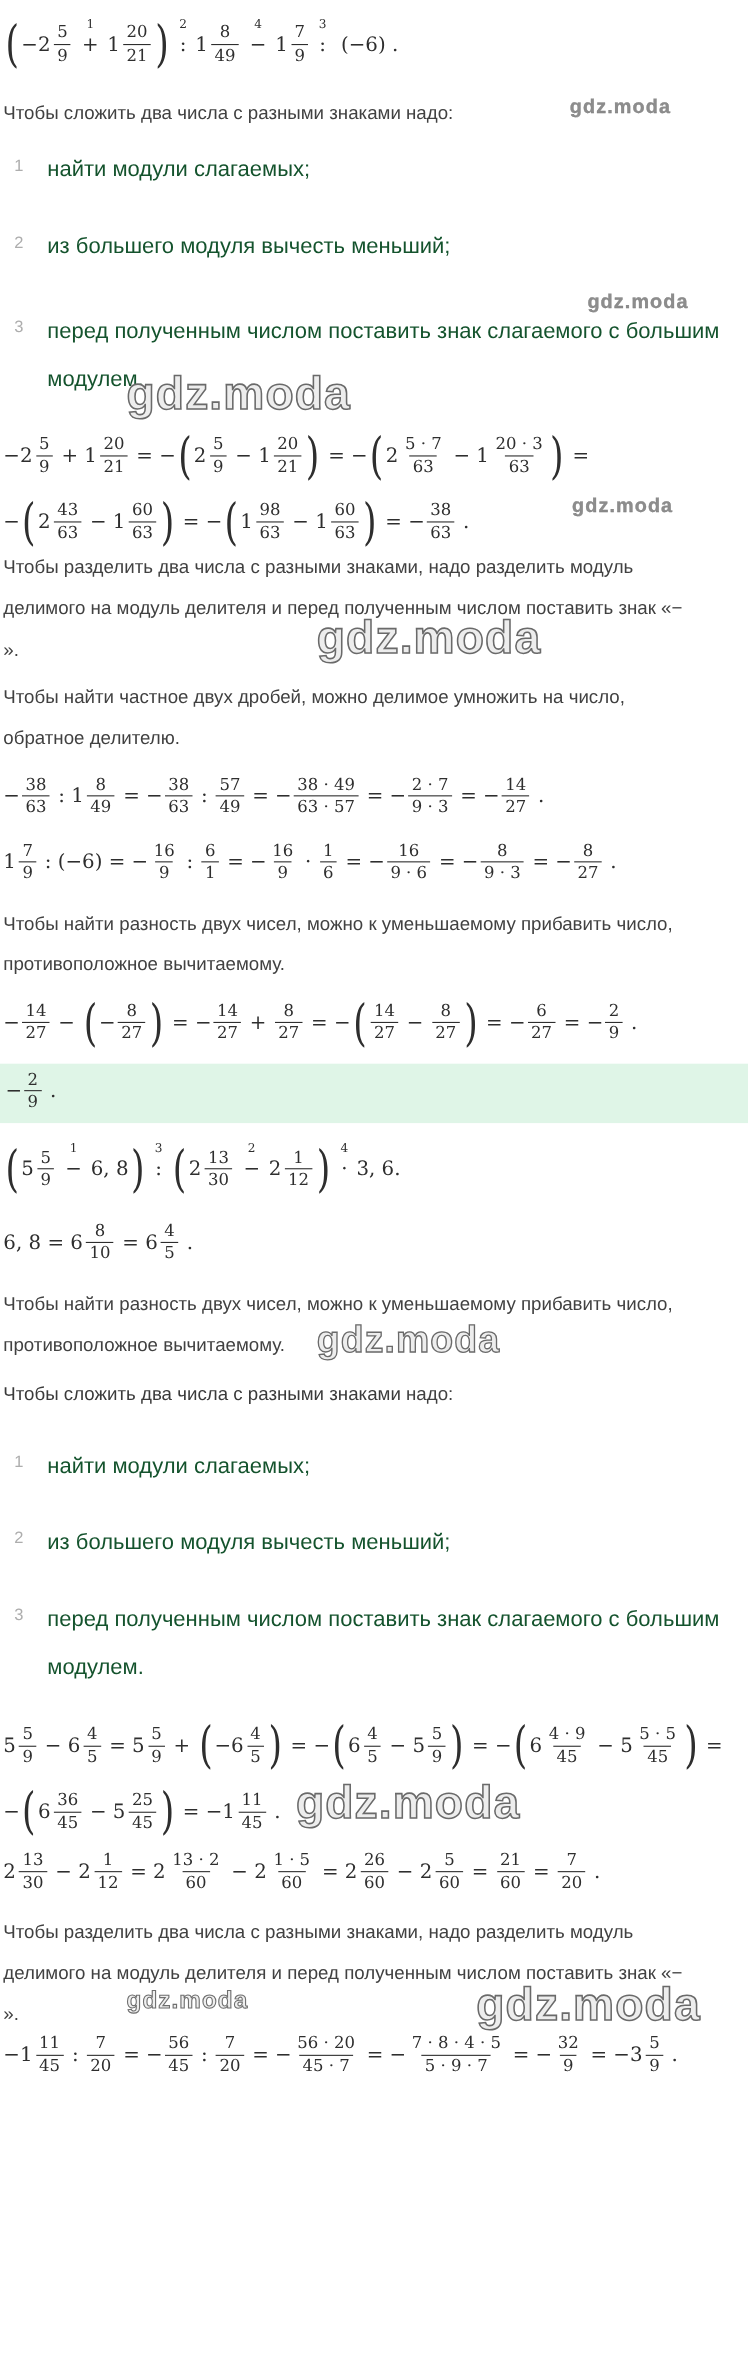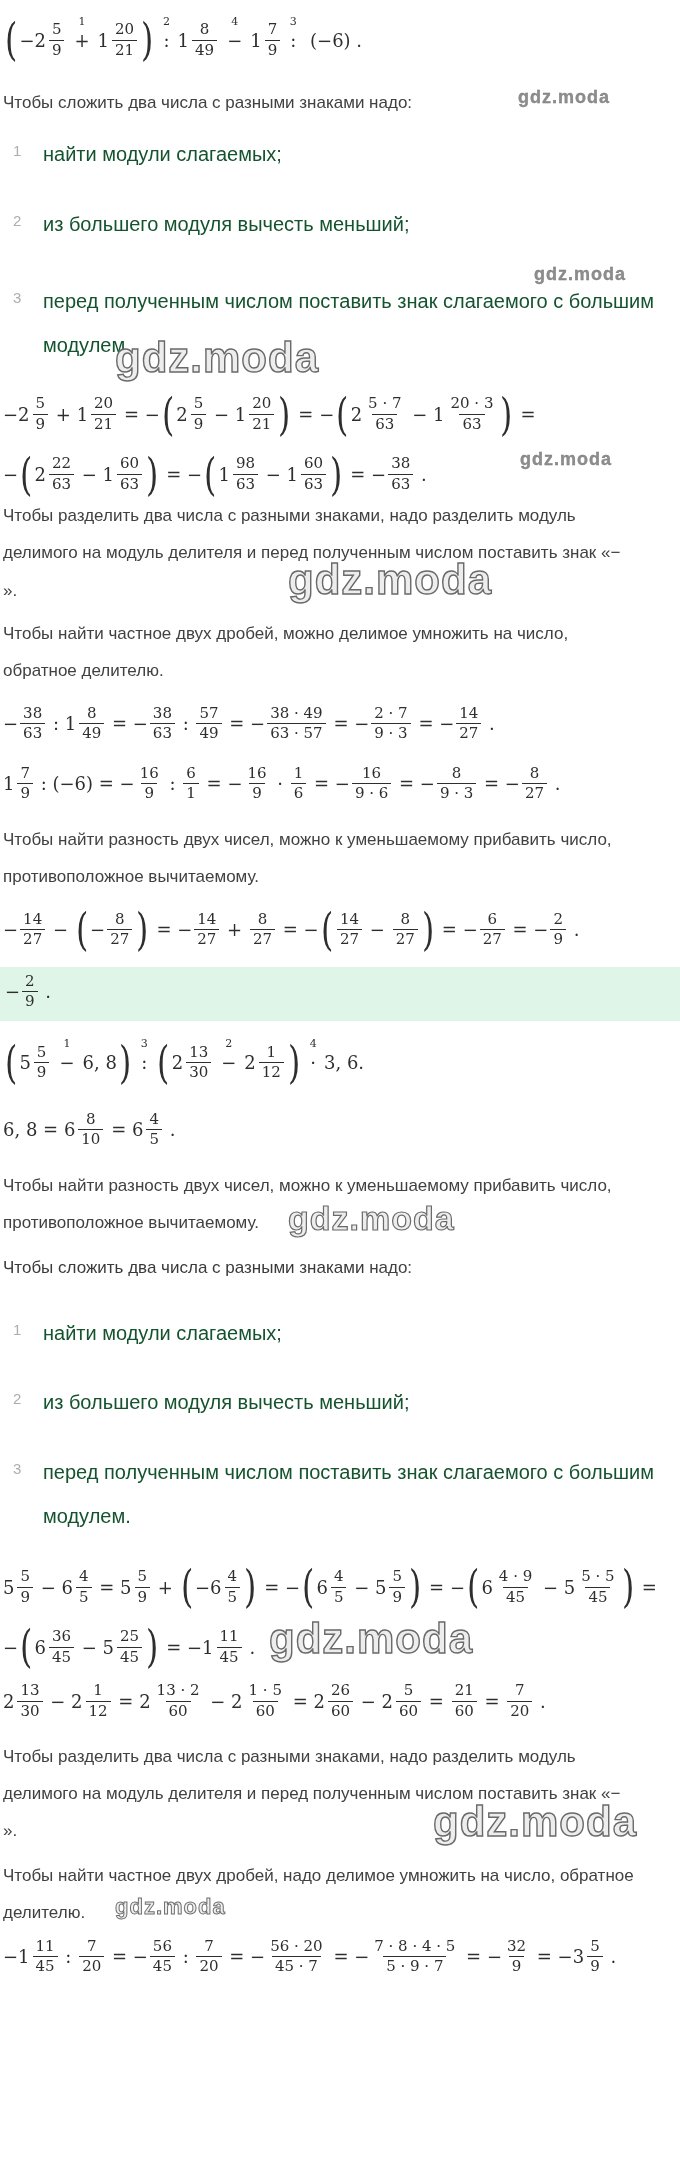--- a/index.html
+++ b/index.html
@@ -239,21 +239,21 @@
         </span>
         <span class="paren">)</span>
         <span class="mx"> =</span>
       </div>
       <div class="math-line">
         <span class="mx">−</span>
         <span class="paren">(</span>
         <span class="mixed">
           <span class="whole">2</span>
           <span class="frac">
-            <span class="fnum">22</span>
+            <span class="fnum">43</span>
             <span class="fden">63</span>
           </span>
         </span>
         <span class="mx"> − </span>
         <span class="mixed">
           <span class="whole">1</span>
           <span class="frac">
             <span class="fnum">60</span>
             <span class="fden">63</span>
           </span>
@@ -681,22 +681,20 @@
           <span class="fnum">7</span>
           <span class="fden">20</span>
         </span>
         <span class="mx"> .</span>
       </div>
     </div>
     <div class="para"><span>Чтобы разделить два числа с разными знаками, надо разделить модуль
 делимого на модуль делителя и перед полученным числом поставить знак «−
 ».</span></div>
     <div class="wm wm-lg wmp-8">gdz.moda</div>
-    <div class="para"><span>Чтобы найти частное двух дробей, надо делимое умножить на число, обратное
-делителю.</span></div>
     <div class="wm wm-smb wmp-9">gdz.moda</div>
     <div class="math-block">
       <div class="math-line">
         <span class="mx">−</span>
         <span class="mixed">
           <span class="whole">1</span>
           <span class="frac">
             <span class="fnum">11</span>
             <span class="fden">45</span>
           </span>

